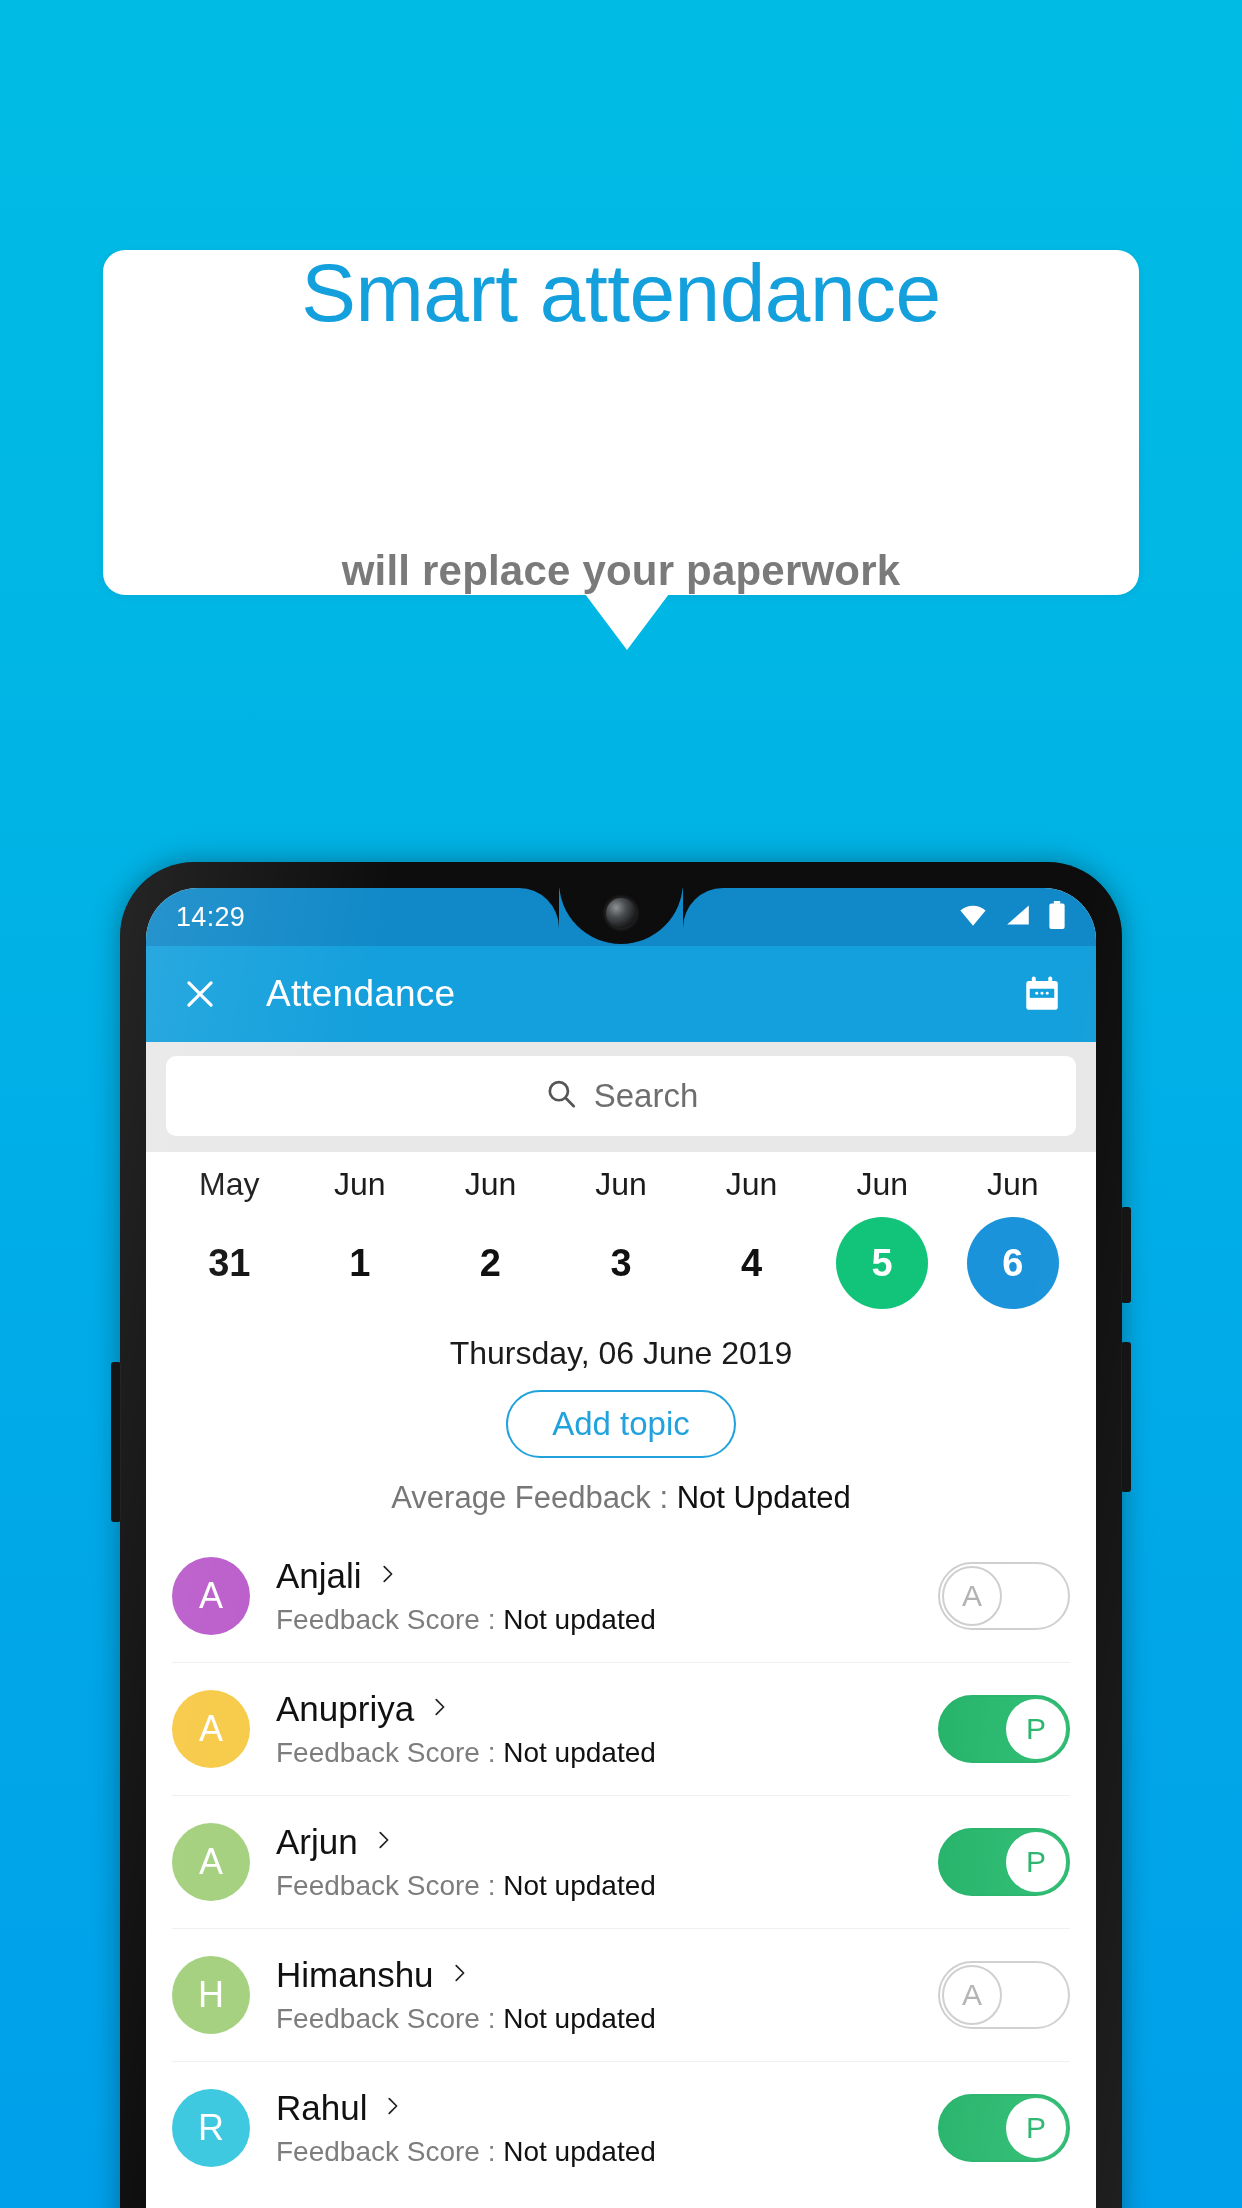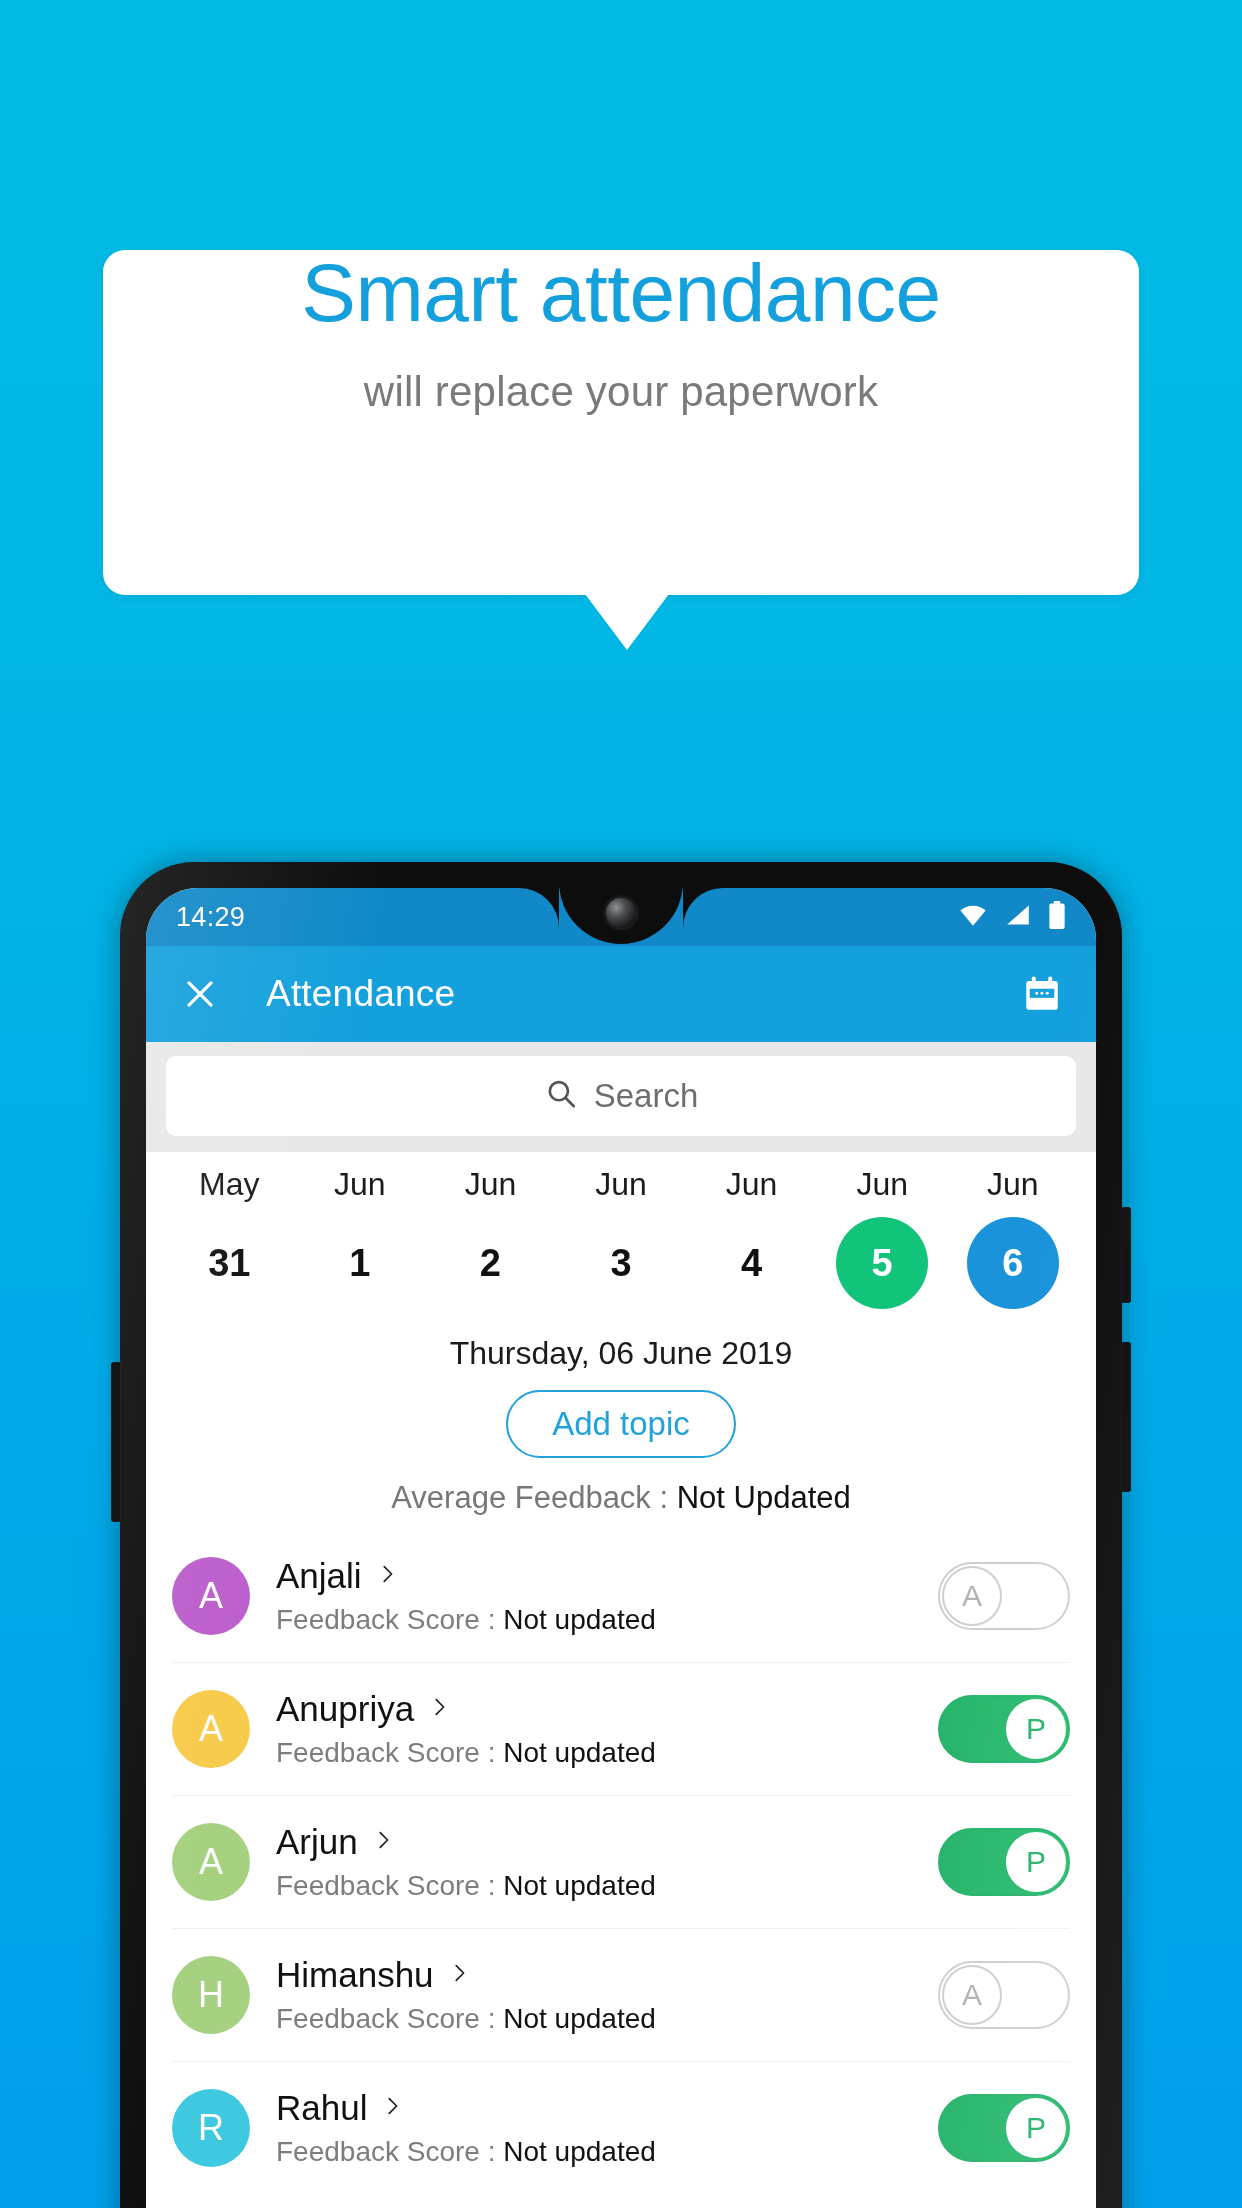--- a/index.html
+++ b/index.html
@@ -21,34 +21,34 @@
     left: 103px;
     top: 250px;
     width: 1036px;
     height: 345px;
     background: #ffffff;
     border-radius: 22px;
     box-shadow: 0 2px 10px rgba(0,0,0,0.06);
     display: flex;
     flex-direction: column;
     align-items: center;
-    justify-content: flex-start;
+    justify-content: space-between;
   }
   .promo-title {
     font-size: 82px;
     font-weight: 400;
     color: #13A0DC;
     letter-spacing: -0.5px;
     line-height: 1.05;
     white-space: nowrap;
   }
   .promo-sub {
     margin-top: 32px;
     font-size: 42px;
-    font-weight: 400;
+    font-weight: 700;
     color: #7a7a7a;
     letter-spacing: 0.2px;
     white-space: nowrap;
   }
   .bubble-tail {
     position: absolute;
     left: 585px;
     top: 594px;
     width: 0;
     height: 0;

